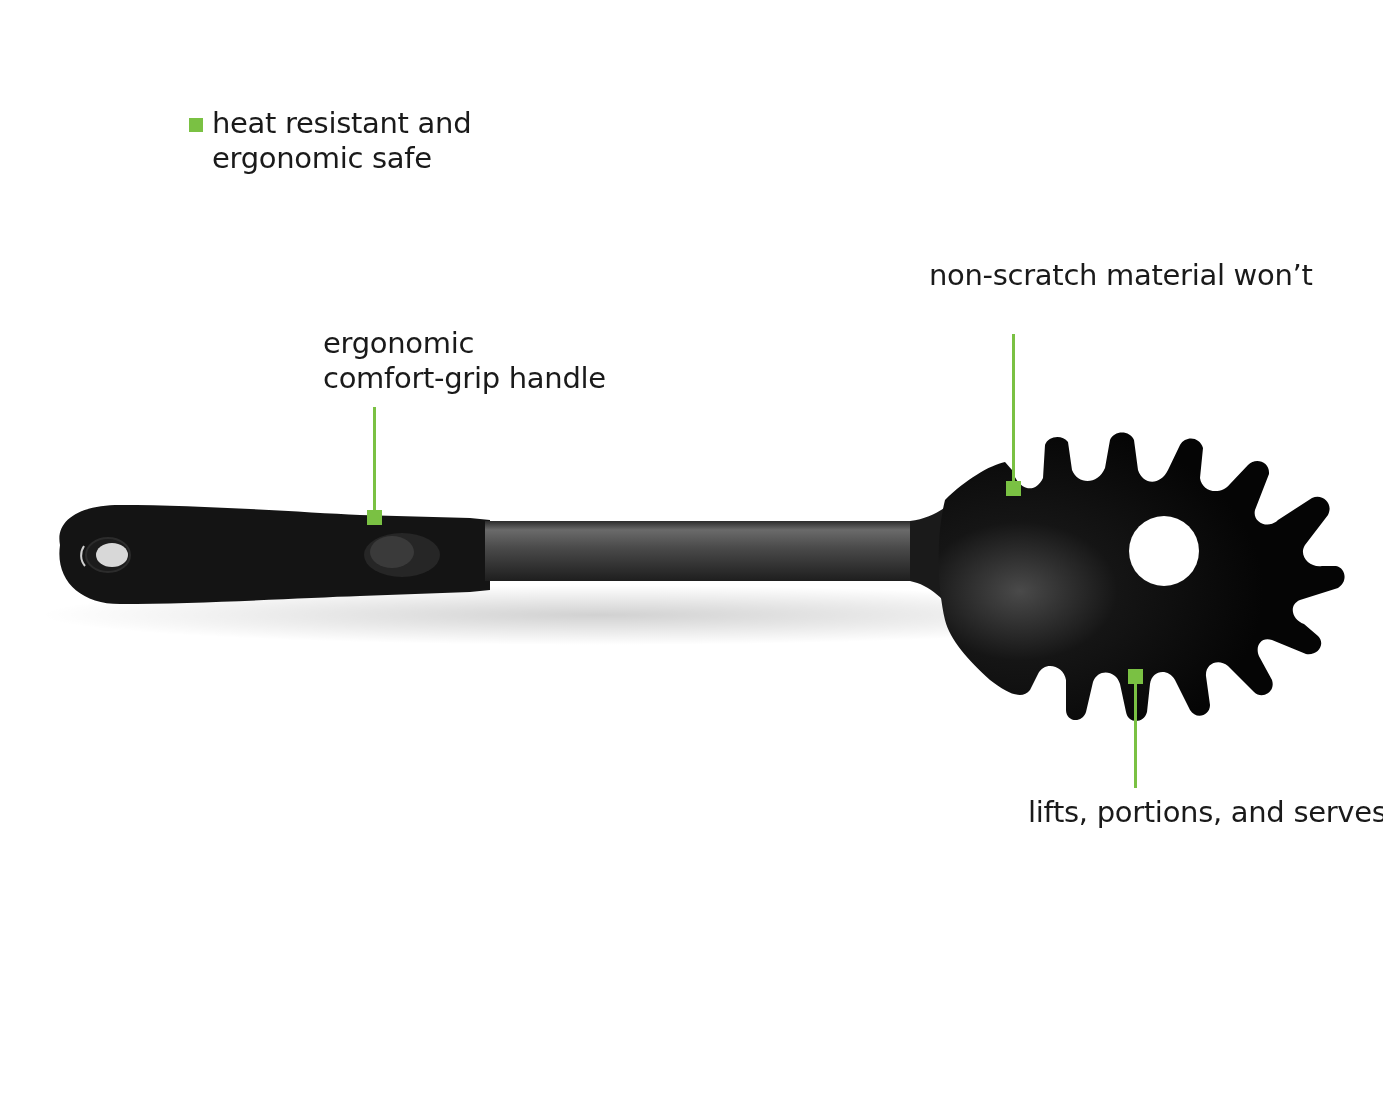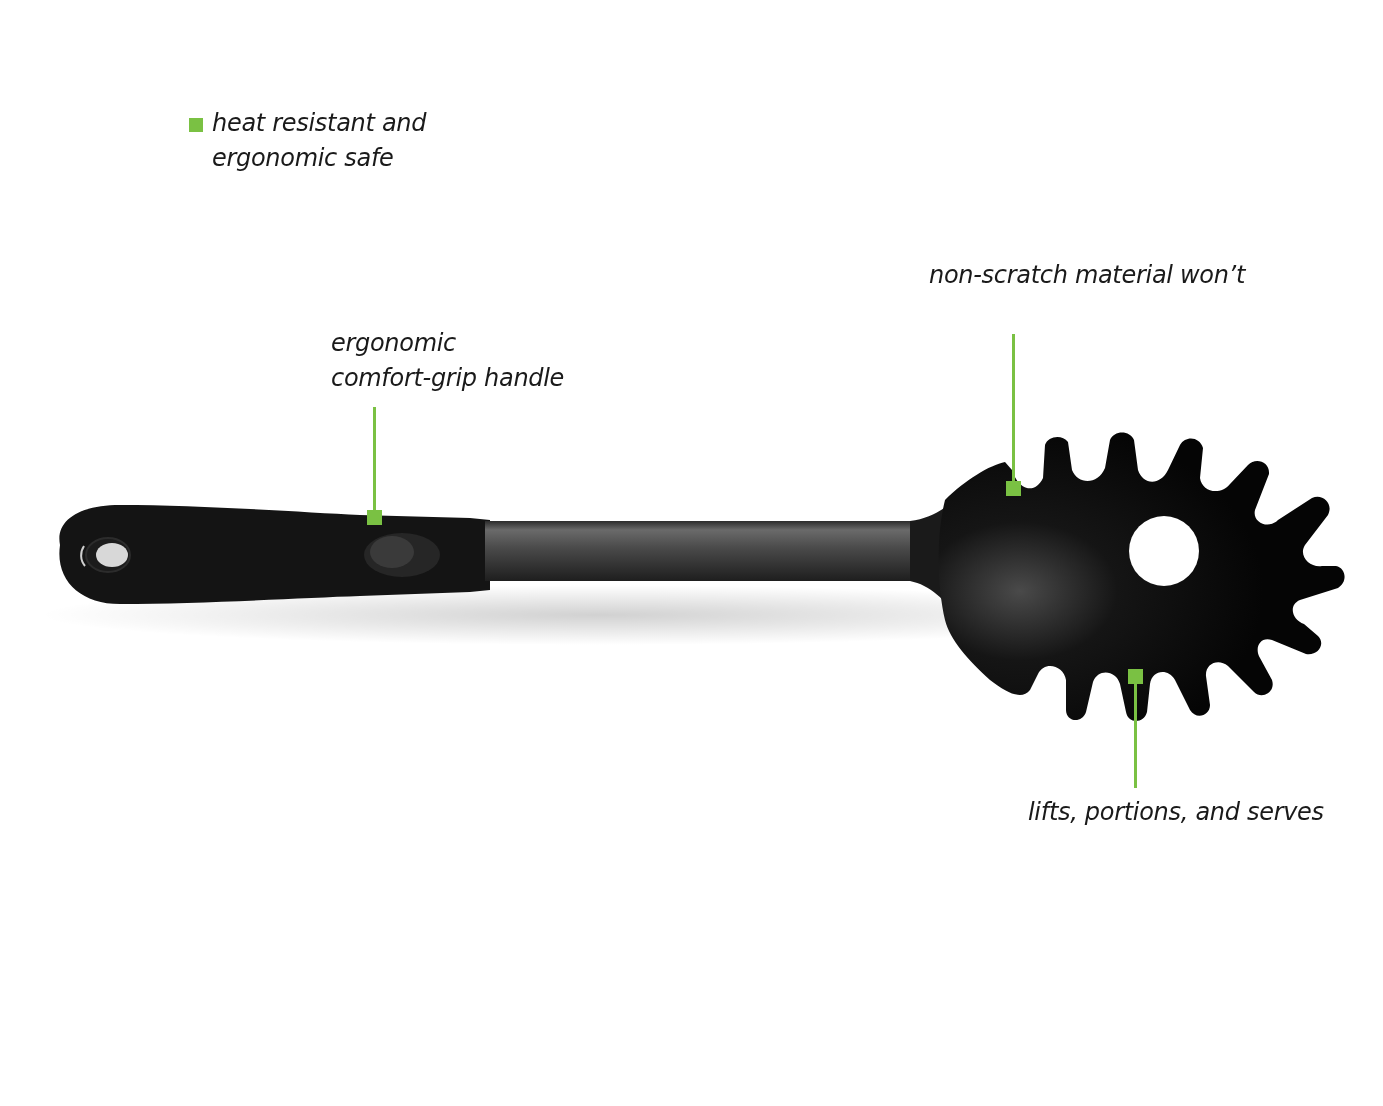--- a/index.html
+++ b/index.html
@@ -1,18 +1,18 @@
 <!DOCTYPE html>
 <html><head>
 <meta charset="utf-8">
 <style>
   html, body { margin: 0; padding: 0; background: #ffffff; }
   body { width: 1383px; height: 1106px; position: relative; overflow: hidden;
          font-family: "DejaVu Sans", sans-serif; }
-  .callout-text { position: absolute; font-style: italic; font-size: 24px;
+  .callout-text { position: absolute; font-size: 29px;
                   line-height: 35px; color: #1a1a1a; letter-spacing: -0.3px; white-space: nowrap; }
   .callout-text span { display: block; }
   .bullet { position: absolute; width: 14px; height: 14px; }
   .leader { position: absolute; width: 3px; }
   .marker { position: absolute; width: 15px; height: 15px; }
   #product { position: absolute; left: 0; top: 0; }
 </style>
 </head>
 <body>
 
@@ -92,21 +92,21 @@
 
 <div>
   <div class="bullet" style="left:189px; top:118px; background:#7ac143;"></div>
   <div class="callout-text" style="left:212px; top:106px;">
     <span>heat resistant and</span>
     <span>ergonomic safe</span>
   </div>
 </div>
 
 <div>
-  <div class="callout-text" style="left:323px; top:326px;margin-left:8px;">
+  <div class="callout-text" style="left:323px; top:326px;">
     <span>ergonomic</span>
     <span>comfort-grip handle</span>
   </div>
   <div class="leader" style="left:373px; top:407px; height:105px; background:#7ac143;"></div>
   <div class="marker" style="left:367px; top:510px; background:#7ac143;"></div>
 </div>
 
 <div>
   <div class="callout-text" style="left:901px; top:258px;margin-left:28px;">
     <span>non-scratch material won’t</span>

